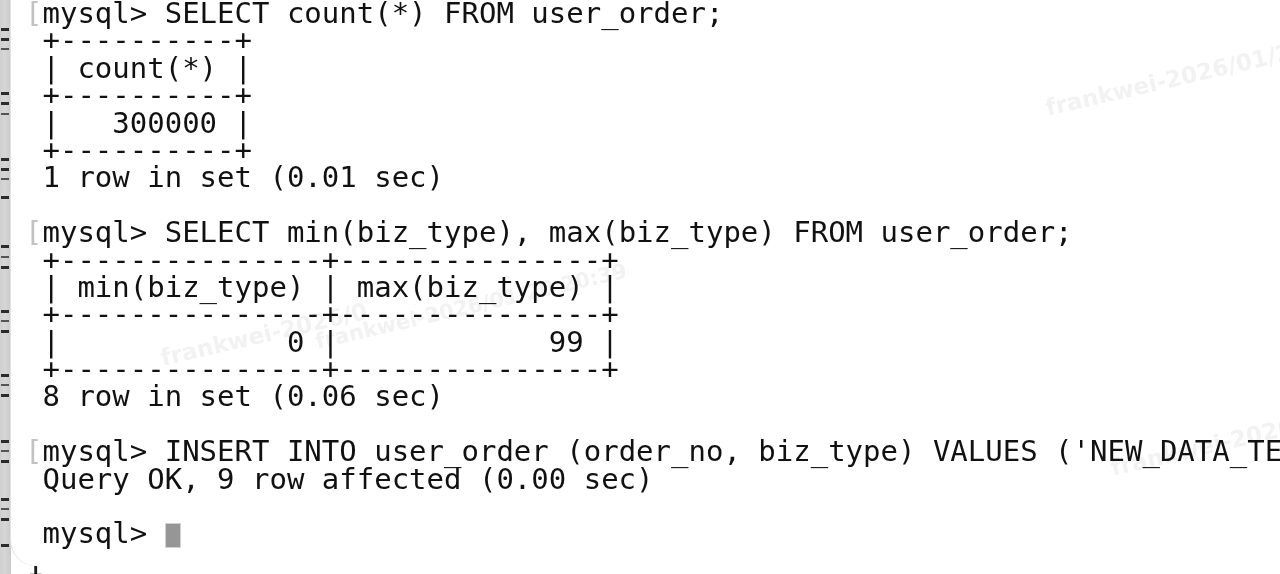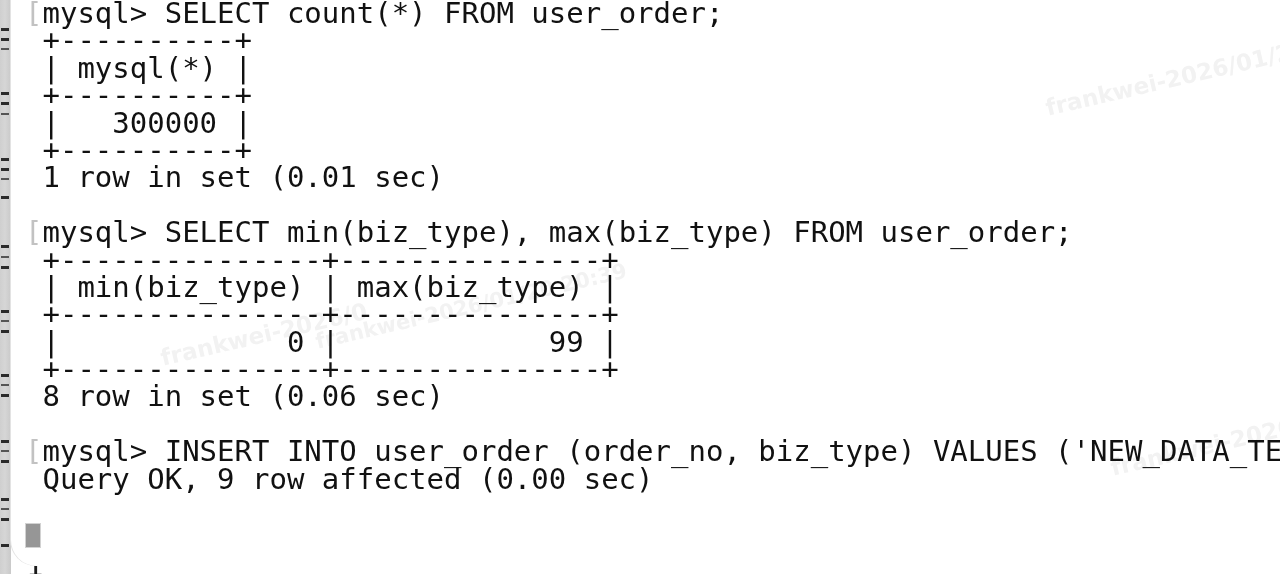--- a/index.html
+++ b/index.html
@@ -146,34 +146,34 @@
   <div id="page">
 
     <div class="watermark wm1">frankwei-2026/01/20 20:39</div>
     <div class="watermark wm2">frankwei-2026/0</div>
     <div class="watermark wm3">frankwei-2026/0</div>
     <div class="watermark wm4">frankwei-2026/01/20 20:39</div>
 
     <div id="terminal">
         <div class="line"><span class="bracket">[</span><span>mysql&gt; SELECT count(*) FROM user_order;</span></div>
         <div class="line"><span> +----------+</span></div>
-        <div class="line"><span> | mysql(*) |</span></div>
+        <div class="line"><span> | count(*) |</span></div>
         <div class="line"><span> +----------+</span></div>
         <div class="line"><span> |   300000 |</span></div>
         <div class="line"><span> +----------+</span></div>
         <div class="line"><span> 1 row in set (0.01 sec)</span></div>
         <div class="line"><span> </span></div>
         <div class="line"><span class="bracket">[</span><span>mysql&gt; SELECT min(biz_type), max(biz_type) FROM user_order;</span></div>
         <div class="line"><span> +---------------+---------------+</span></div>
         <div class="line"><span> | min(biz_type) | max(biz_type) |</span></div>
         <div class="line"><span> +---------------+---------------+</span></div>
         <div class="line"><span> |             0 |            99 |</span></div>
         <div class="line"><span> +---------------+---------------+</span></div>
         <div class="line"><span> 8 row in set (0.06 sec)</span></div>
         <div class="line"><span> </span></div>
         <div class="line"><span class="bracket">[</span><span>mysql&gt; INSERT INTO user_order (order_no, biz_type) VALUES ('NEW_DATA_TEST', 120);</span></div>
         <div class="line"><span> Query OK, 9 row affected (0.00 sec)</span></div>
         <div class="line"><span> </span></div>
-        <div class="line"><span class="cursor"></span></div>
+        <div class="line"><span> mysql&gt; </span><span class="cursor"></span></div>
       </div>
 
   </div>
 </div>
 
 </body></html>

